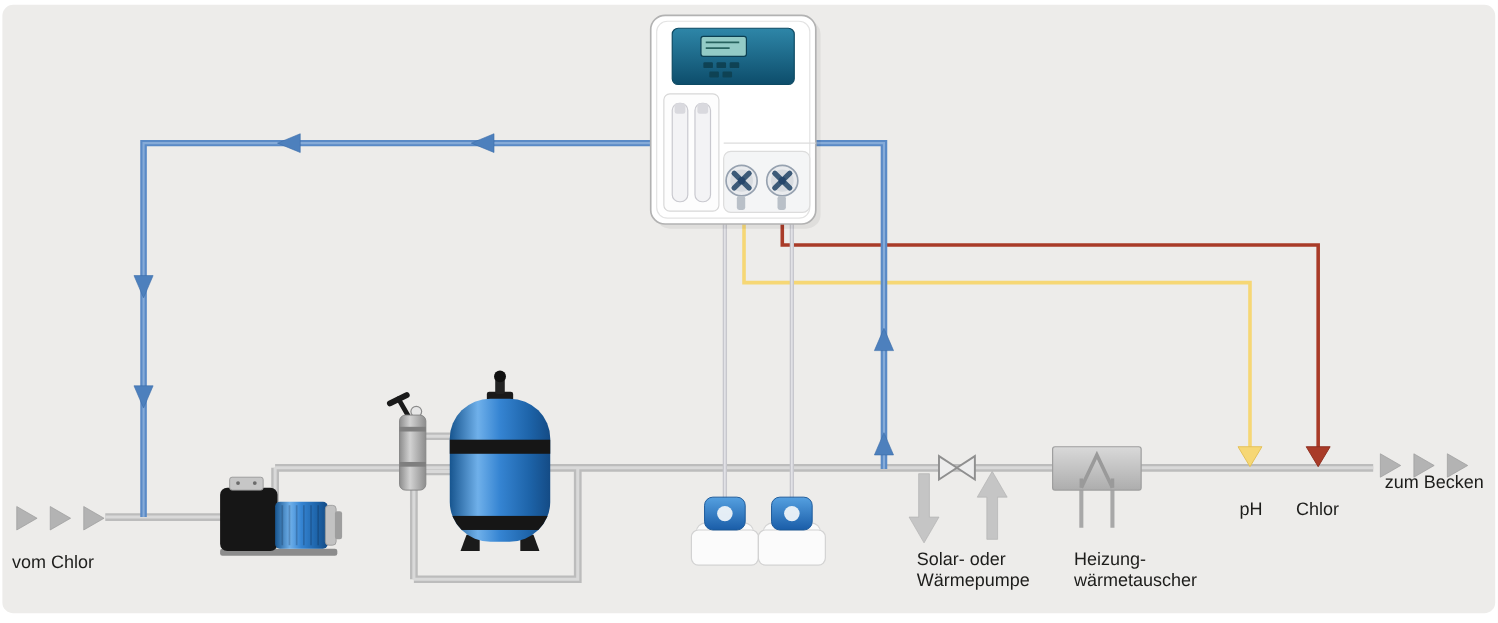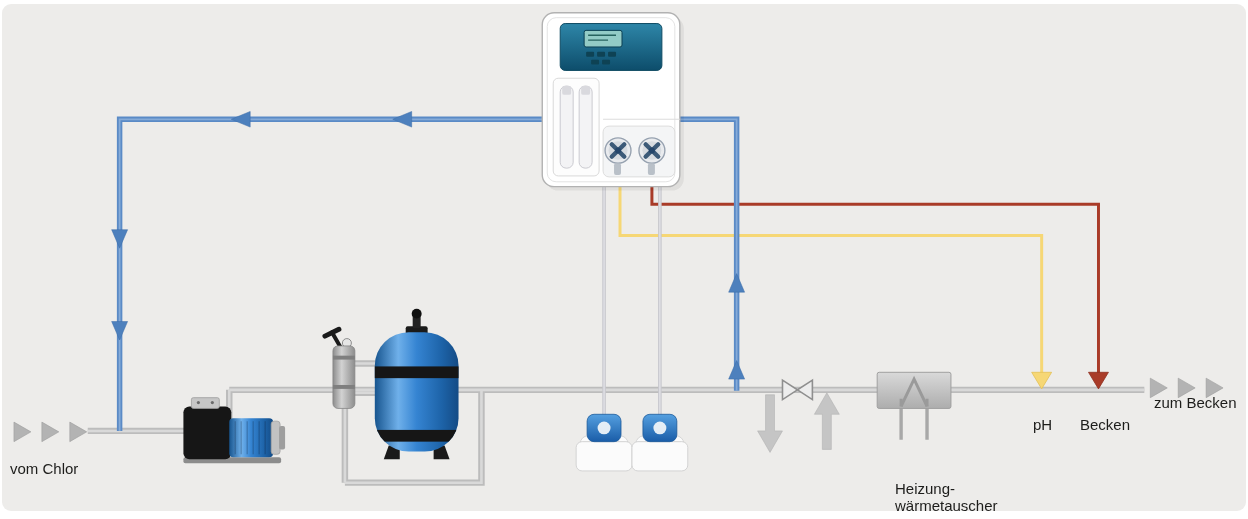--- a/index.html
+++ b/index.html
@@ -202,22 +202,26 @@
             <rect x="641" y="147.8" width="22" height="4.4" rx="2"></rect>
           </g>
           <circle cx="652" cy="150" r="3" fill="#24456a"></circle>
         </g>
         <rect x="614" y="163" width="7" height="12" rx="2" fill="#b9c0c8"></rect>
         <rect x="648" y="163" width="7" height="12" rx="2" fill="#b9c0c8"></rect>
       </g>
     </svg>
 
     <div class="lbl" style="left:8px;top:456px">vom Chlor</div>
-    <div class="lbl" style="left:893px;top:476px">
+    <div class="lbl" style="left:762px;top:454px">
+      <div>Solar- oder</div>
+      <div>Wärmepumpe</div>
+    </div>
+    <div class="lbl" style="left:893px;top:454px">
       <div>Heizung-</div>
       <div>wärmetauscher</div>
     </div>
     <div class="lbl" style="left:1031px;top:412px">pH</div>
-    <div class="lbl" style="left:1078px;top:412px">Becken</div>
+    <div class="lbl" style="left:1078px;top:412px">Chlor</div>
     <div class="lbl" style="left:1152px;top:390px">zum Becken</div>
 
   </div>
 </div>
 
 </body></html>

